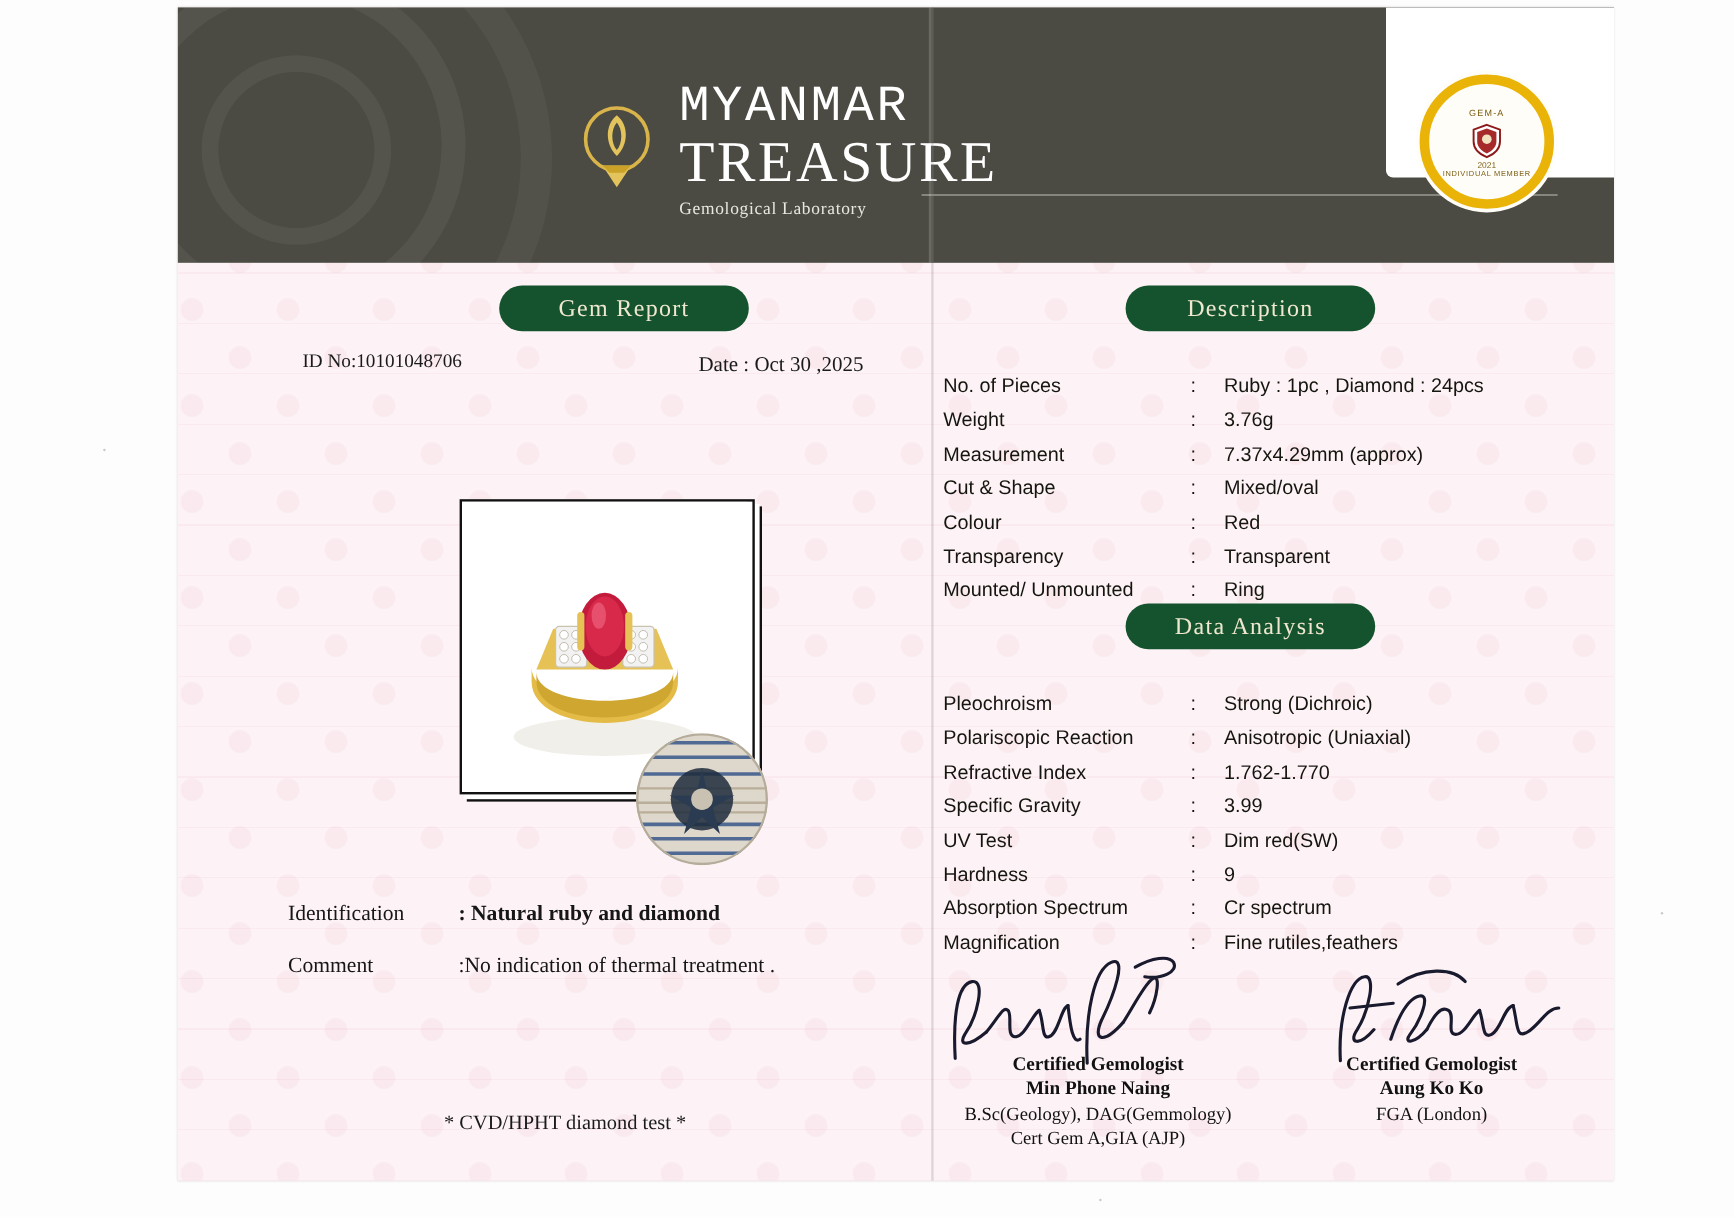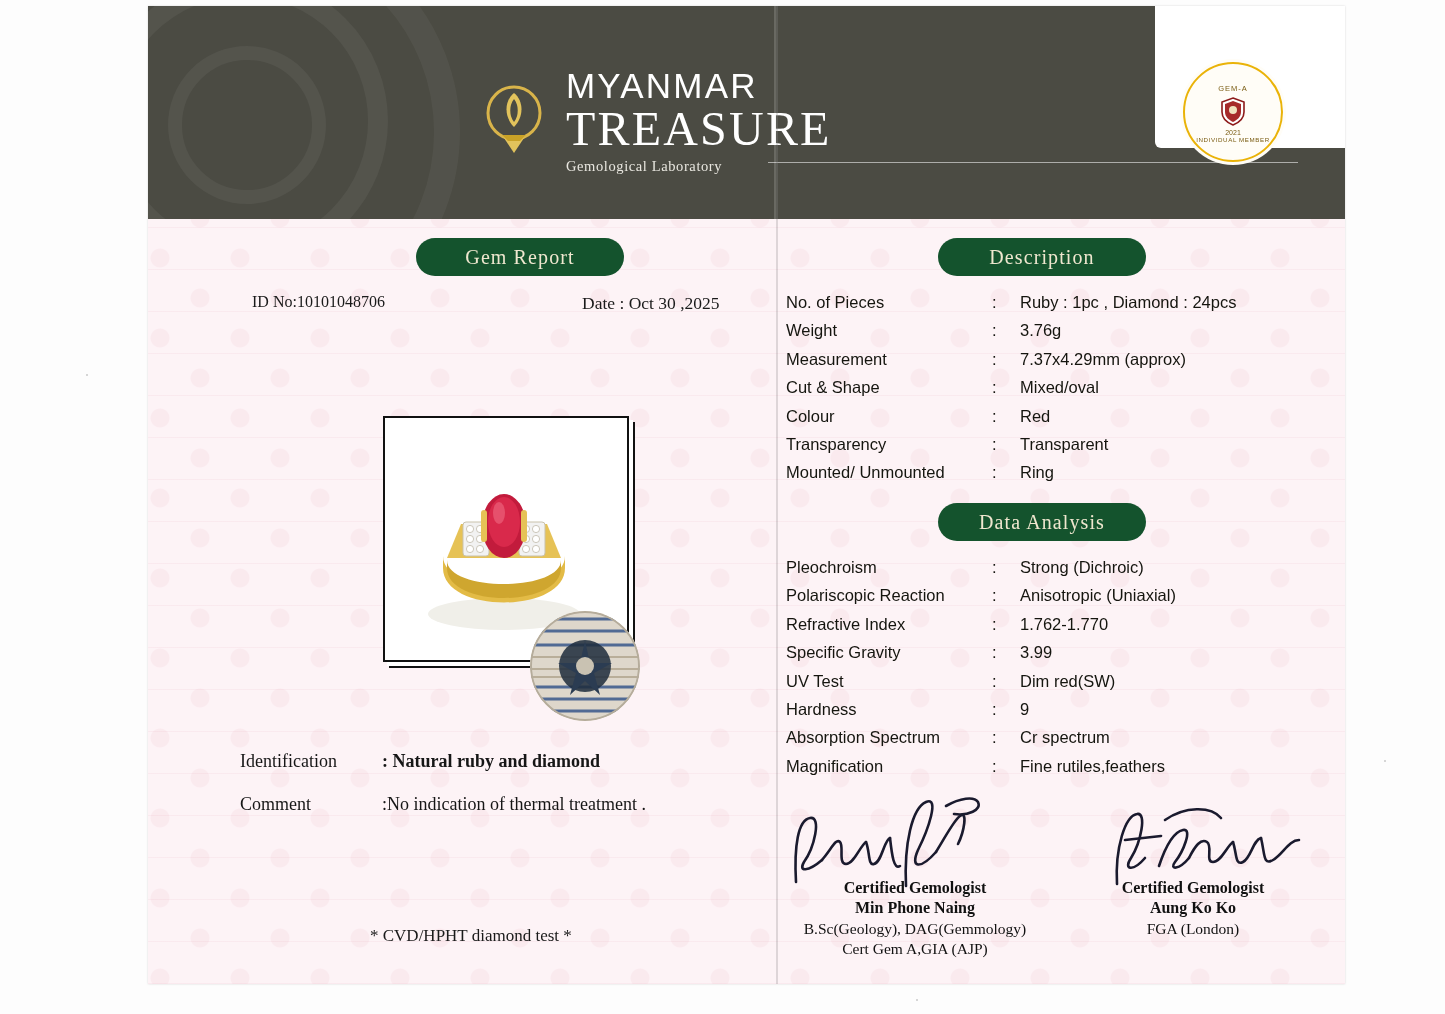--- a/index.html
+++ b/index.html
@@ -101,23 +101,23 @@
     display: flex;
     align-items: center;
   }
   .logo-mark {
     width: 72px; height: 78px;
     position: relative;
     margin-right: 14px;
   }
   .brand-text { color: #ffffff; }
   .brand-line1 {
-    font-size: 35px;
+    font-size: 42px;
     letter-spacing: 2.2px;
-    font-family: Liberation Sans, sans-serif;
+    font-family: Liberation Mono, monospace;
     line-height: 1.03;
   }
   .brand-line2 {
     font-size: 48px;
     letter-spacing: 2.2px;
     font-family: "Liberation Serif", serif;
     line-height: 1.03;
   }
   .brand-sub {
     font-size: 14.5px;
@@ -136,21 +136,21 @@
   }
 
   
   .seal {
     position: absolute;
     left: 1035px;
     top: 56px;
     width: 96px; height: 96px;
     border-radius: 50%;
     background: #fffdf7;
-    border: 2px solid #eab308;
+    border: 8px solid #eab308;
     box-shadow: 0 0 0 3px #fffdf7;
     display: flex;
     flex-direction: column;
     align-items: center;
     justify-content: center;
   }
   .seal .seal-top {
     font-size: 7.5px;
     color: #7a5c12;
     letter-spacing: 1px;
@@ -272,20 +272,21 @@
     color: #1a1a1a;
     font-family: "Liberation Serif", serif;
   }
 
   
   .rtable {
     position: absolute;
     font-family: "Liberation Sans", sans-serif;
     font-size: 16.5px;
     color: #15150f;
+    margin-top: 20px;
   }
   .rtable .trow {
     display: flex;
     align-items: baseline;
     height: 28.4px;
   }
   .rtable .k { width: 206px; }
   .rtable .c { width: 28px; }
   .rtable .v { }
 

